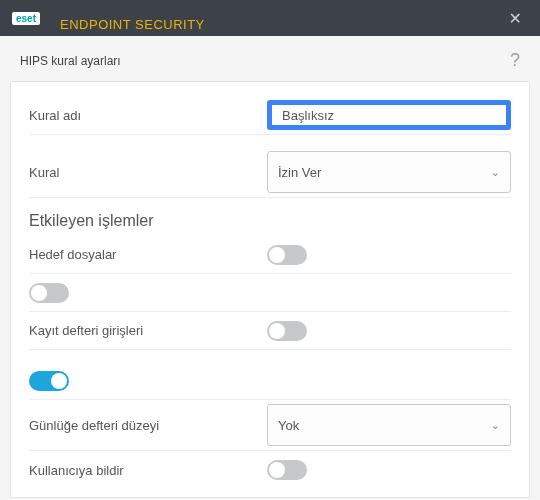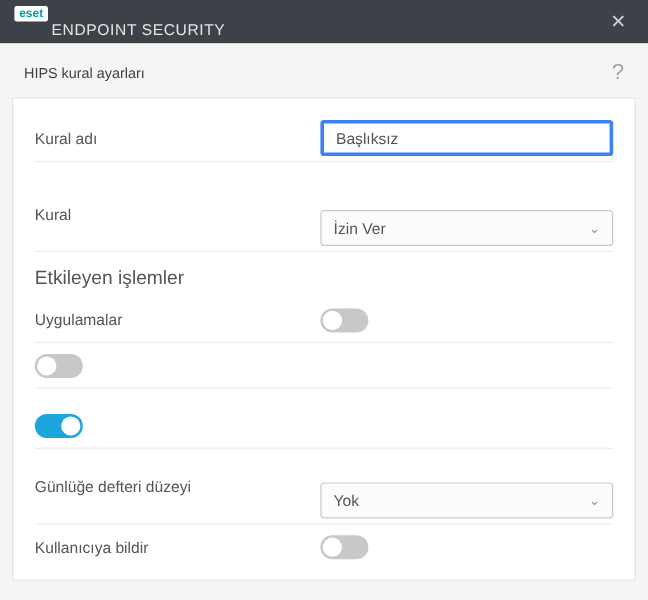--- a/index.html
+++ b/index.html
@@ -13,35 +13,35 @@
   .titlebar {
     height: 36px;
     background: #3d4248;
     color: #fff;
     display: flex;
     align-items: center;
     padding: 0 12px;
   }
   .brand {
     display: flex;
-    align-items: flex-start;
-    gap: 3px;
+    align-items: center;
+    gap: 20px;
     font-size: 13px;
     letter-spacing: 0.5px;
   }
   .brand-logo {
     background: #fff;
     color: #00a1a7;
     font-weight: 700;
     font-size: 10px;
     padding: 1px 4px;
     border-radius: 2px;
     letter-spacing: 0;
   }
-  .brand-text { font-weight: 400; color: #e5e5e5; margin-top: 12px; }
+  .brand-text { font-weight: 400; color: #eab308; margin-top: 12px; }
   .titlebar-spacer { flex: 1; }
   .titlebar-close {
     color: #cfd2d5;
     font-size: 16px;
     cursor: pointer;
     padding: 4px 6px;
   }
   .header {
     display: flex;
     align-items: center;
@@ -83,40 +83,39 @@
     flex: 1;
   }
   .section-label {
     color: #555;
     font-size: 16px;
     padding: 14px 0 6px 0;
   }
   .text-input {
     width: 100%;
     height: 30px;
-    border: 3px solid #3b82f6;
+    border: 5px solid #3b82f6;
     border-radius: 3px;
     padding: 0 10px;
     font-size: 13px;
     color: #555;
   }
   .select {
     width: 100%;
-    height: 30px;
+    height: 42px;
     border: 1px solid #c9c9c9;
     border-radius: 3px;
     background: #fcfcfc;
     display: flex;
     align-items: center;
     padding: 0 10px;
     font-size: 13px;
     color: #555;
     cursor: pointer;
     position: relative;
-    margin-top: 24px;
   }
   .select .chev {
     position: absolute;
     right: 10px;
     color: #888;
     font-size: 11px;
   }
   .toggle {
     width: 40px;
     height: 20px;
@@ -190,31 +189,39 @@
     <div class="row-control">
       <div class="select">
         <span>İzin Ver</span>
         <span class="chev">⌄</span>
       </div>
     </div>
   </div>
 
   <div class="section-label">Etkileyen işlemler</div>
 
-
-  <div class="row">
-    <div class="row-label">Uygulamalar</div>
-    <div class="row-control">
-      <div class="toggle off">
-          <div class="knob"></div>
-        </div>
-    </div>
-  </div>
-
-  <div class="row">
+  <div class="row">
+    <div class="row-label">Hedef dosyalar</div>
+    <div class="row-control">
+      <div class="toggle off">
+          <div class="knob"></div>
+        </div>
+    </div>
+  </div>
+
+  <div class="row">
+    <div class="row-control">
+      <div class="toggle off">
+          <div class="knob"></div>
+        </div>
+    </div>
+  </div>
+
+  <div class="row">
+    <div class="row-label">Kayıt defteri girişleri</div>
     <div class="row-control">
       <div class="toggle off">
           <div class="knob"></div>
         </div>
     </div>
   </div>
 
   <div class="gap"></div>
 
   <div class="row">

